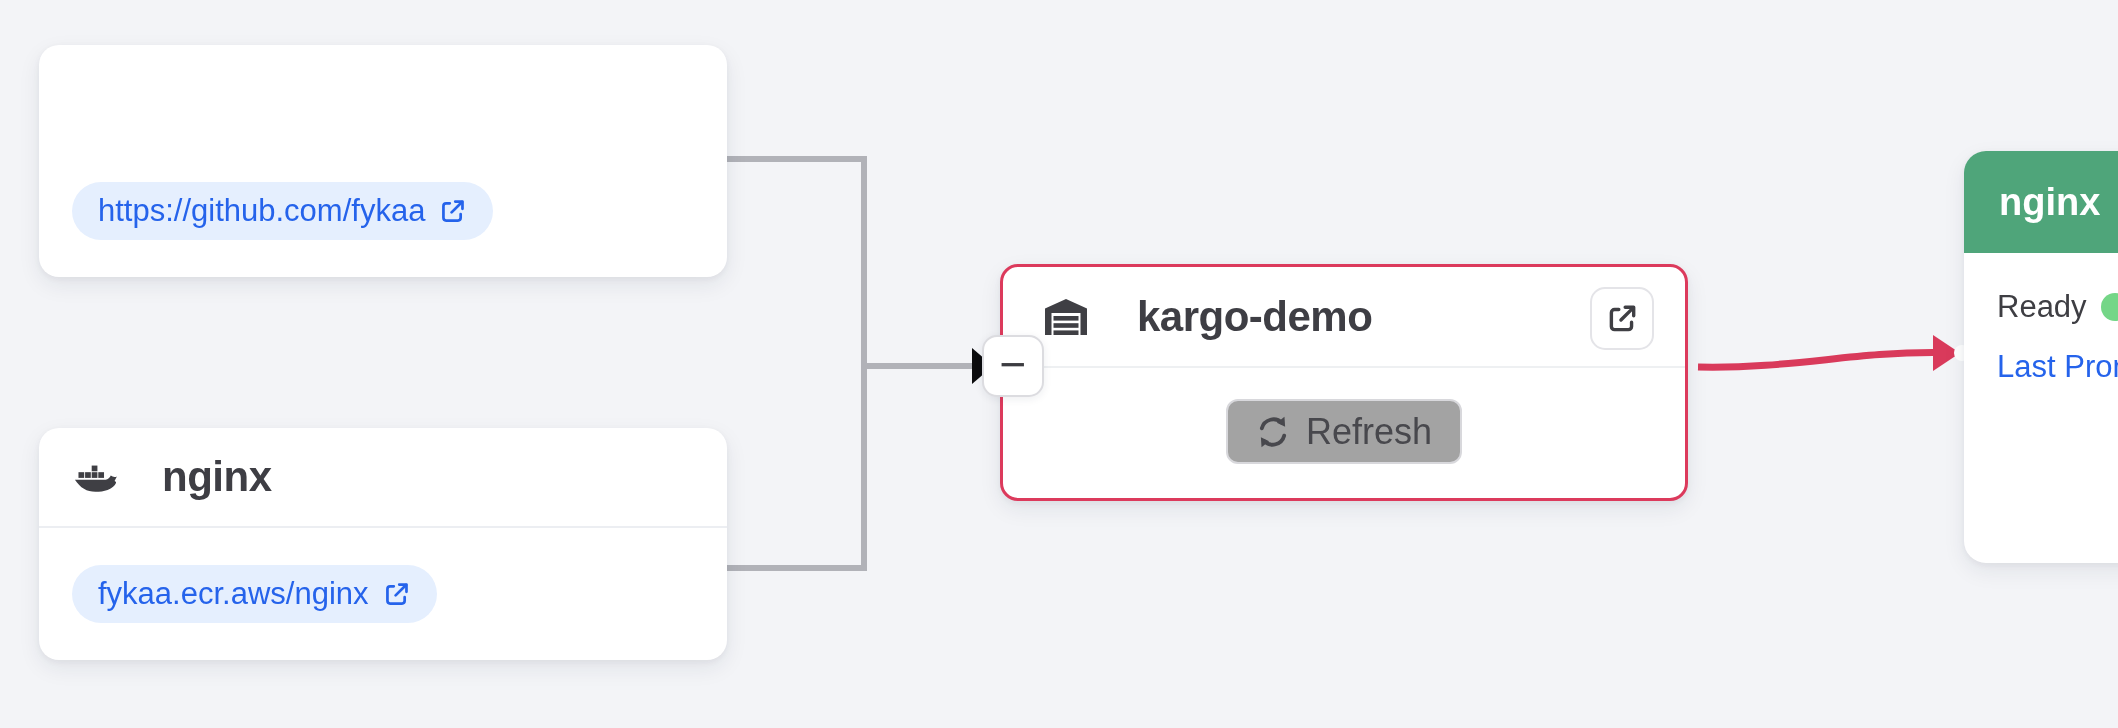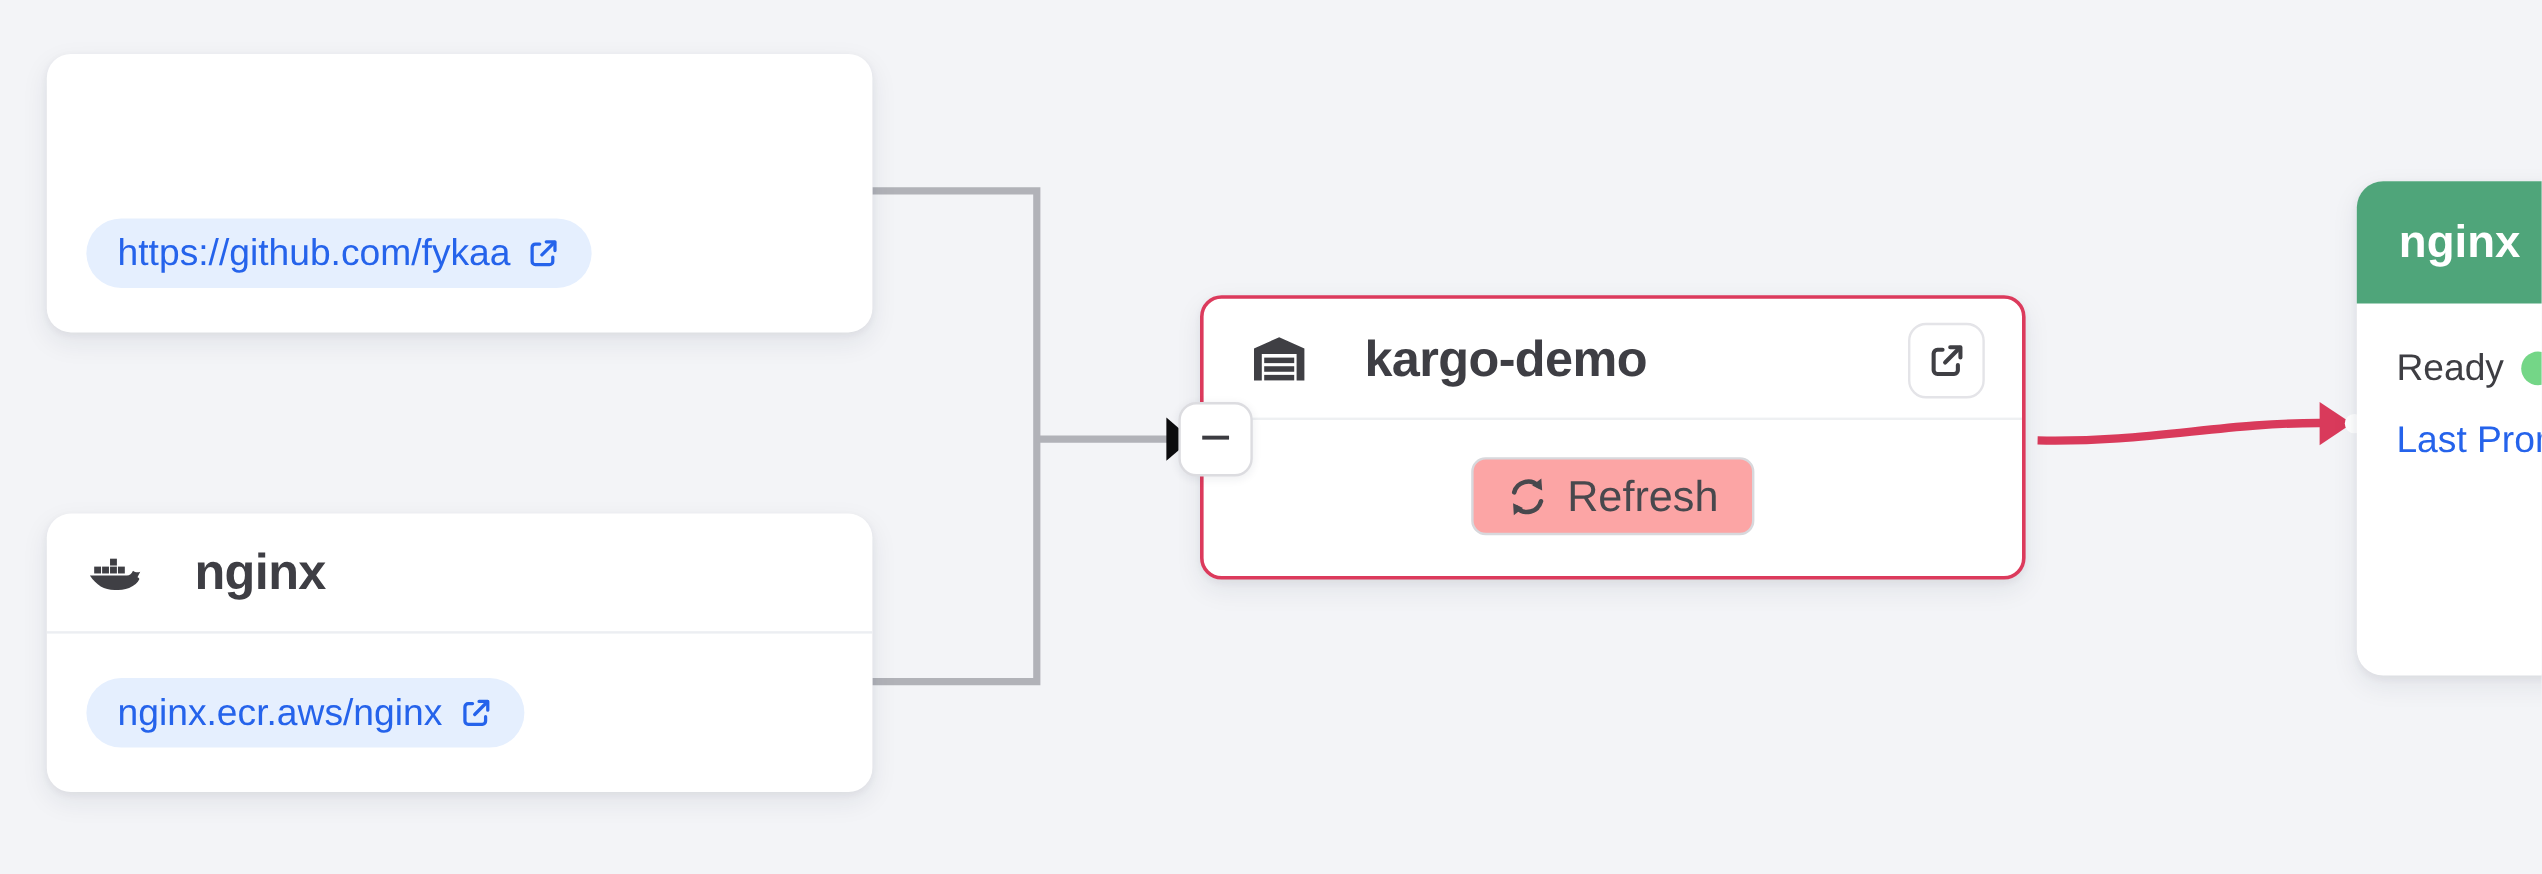--- a/index.html
+++ b/index.html
@@ -24,39 +24,39 @@
     margin-left:42px;font-size:42px;font-weight:700;color:#3e3e44;letter-spacing:-.5px;
   }
   .link-pill{
     position:absolute;left:33px;top:137px;height:58px;border-radius:29px;
     background:#e5effe;color:#2563eb;display:inline-flex;align-items:center;
     padding:0 26px;font-size:31px;gap:13px;cursor:pointer;
   }
   .link-pill svg{flex:0 0 auto;}
   
   .wh-node{
-    left:1000px;top:246px;width:688px;height:237px;border-radius:18px;
+    left:1000px;top:264px;width:688px;height:237px;border-radius:18px;
     border:3px solid #dc3a5c;box-sizing:border-box;border-radius:18px;
   }
   .wh-node .hdr{
     height:101px;display:flex;align-items:center;padding-left:40px;
     border-bottom:2px solid #eef0f2;box-sizing:border-box;position:relative;
   }
   .wh-node .hdr .title{
     margin-left:48px;font-size:42px;font-weight:700;color:#3e3e44;letter-spacing:-.5px;
   }
   .ext-btn{
     position:absolute;right:31px;top:20px;width:64px;height:63px;border-radius:15px;
     border:2.5px solid #e4e4e8;background:#fff;display:flex;align-items:center;
     justify-content:center;cursor:pointer;box-sizing:border-box;
   }
   .wh-body{height:130px;display:flex;align-items:flex-start;justify-content:center;}
   .refresh-btn{
     margin-top:31px;height:65px;border-radius:12px;border:2.5px solid #d8d8dc;
-    background:#fca5a5;display:inline-flex;align-items:center;gap:16px;padding:0 28px;
+    background:#a3a3a3;display:inline-flex;align-items:center;gap:16px;padding:0 28px;
     font-size:36px;color:#48484d;cursor:pointer;box-sizing:border-box;
   }
   
   .collapse-btn{
     position:absolute;left:982px;top:335px;width:62px;height:62px;z-index:3;
     background:#fff;border:2.5px solid #dcdce0;border-radius:15px;box-sizing:border-box;
     display:flex;align-items:center;justify-content:center;cursor:pointer;
     box-shadow:0 2px 8px rgba(30,41,59,.08);
     font-size:46px;color:#3c3c41;line-height:0;padding-bottom:4px;
   }
@@ -104,21 +104,21 @@
         <rect x="16.9" y="14.6" width="6.4" height="6.4"></rect>
         <rect x="24.3" y="14.6" width="6.4" height="6.4"></rect>
         <rect x="31.7" y="14.6" width="6.4" height="6.4"></rect>
         <rect x="24.3" y="7.2" width="6.4" height="6.4"></rect>
         <path d="M5.5,23 h34.5 c2.6,-0.4 4.6,-1.9 5.7,-4.6 c2.1,1.6 4.6,1.9 6.8,0.9 l-2.6,5.2 c1.6,0.8 2,1.3 1.6,2.2 c-1.2,2.8 -4.3,5.9 -9.4,7.8 c-4.1,1.5 -8.8,2 -13.6,2 c-9.6,0 -17,-4.4 -23,-13.5 z"></path>
       </g>
     </svg>
     <span class="title">nginx</span>
   </div>
   <div class="link-pill">
-    <span>nginx.ecr.aws/nginx</span>
+    <span>fykaa.ecr.aws/nginx</span>
     <svg width="29" height="29" viewBox="0 0 32 32">
       <g fill="none" stroke="#2563eb" stroke-width="3" stroke-linecap="round" stroke-linejoin="round">
         <path d="M13 7 H9 a3 3 0 0 0 -3 3 v13 a3 3 0 0 0 3 3 h13 a3 3 0 0 0 3 -3 v-4"></path>
         <path d="M19 5 h8 v8"></path>
         <path d="M26.5 5.5 L15 17"></path>
       </g>
     </svg>
   </div>
 </div>
 

